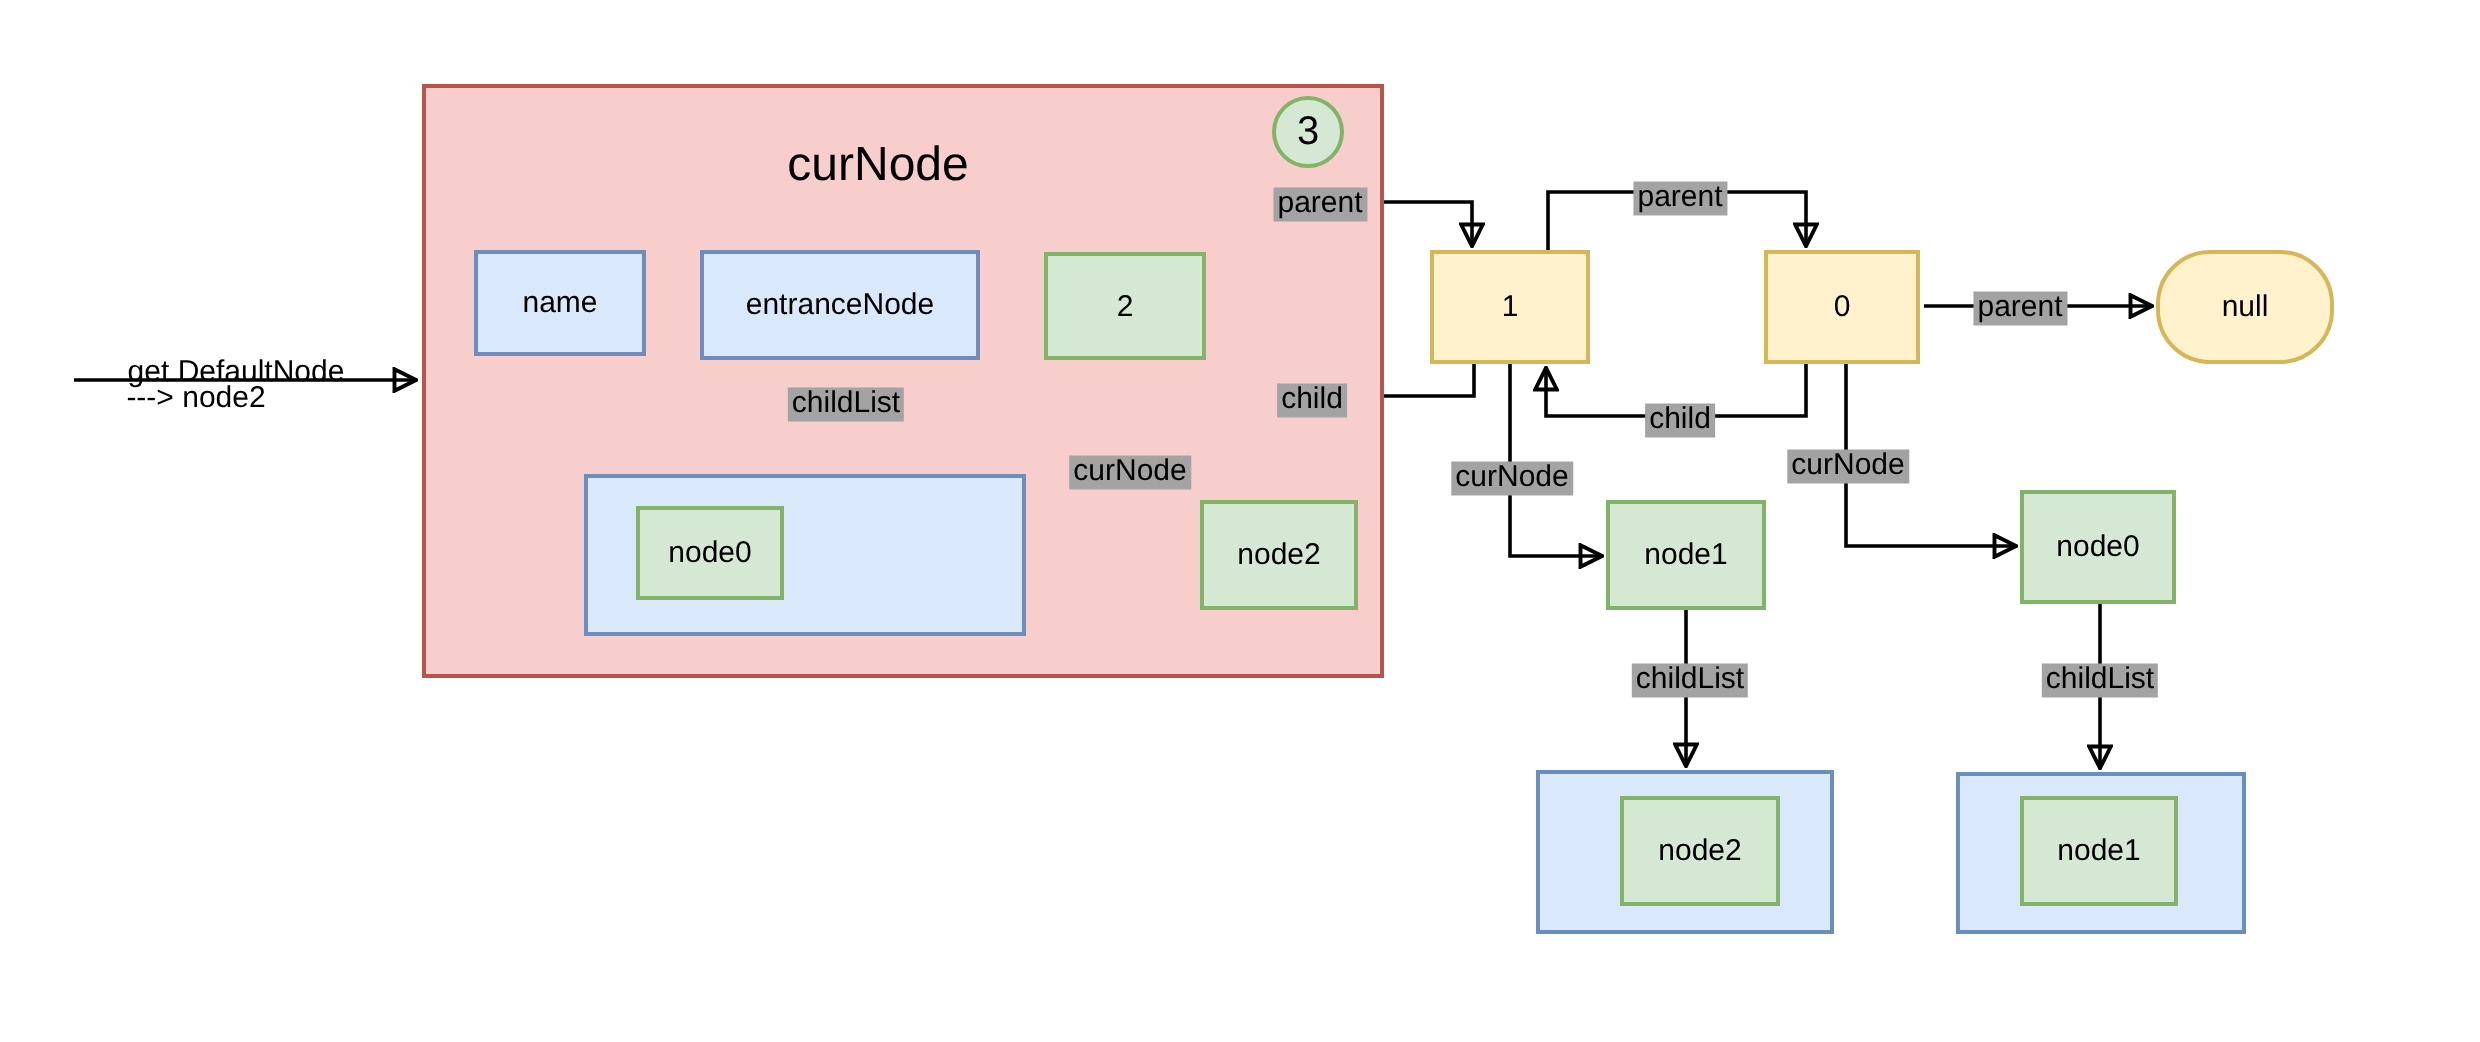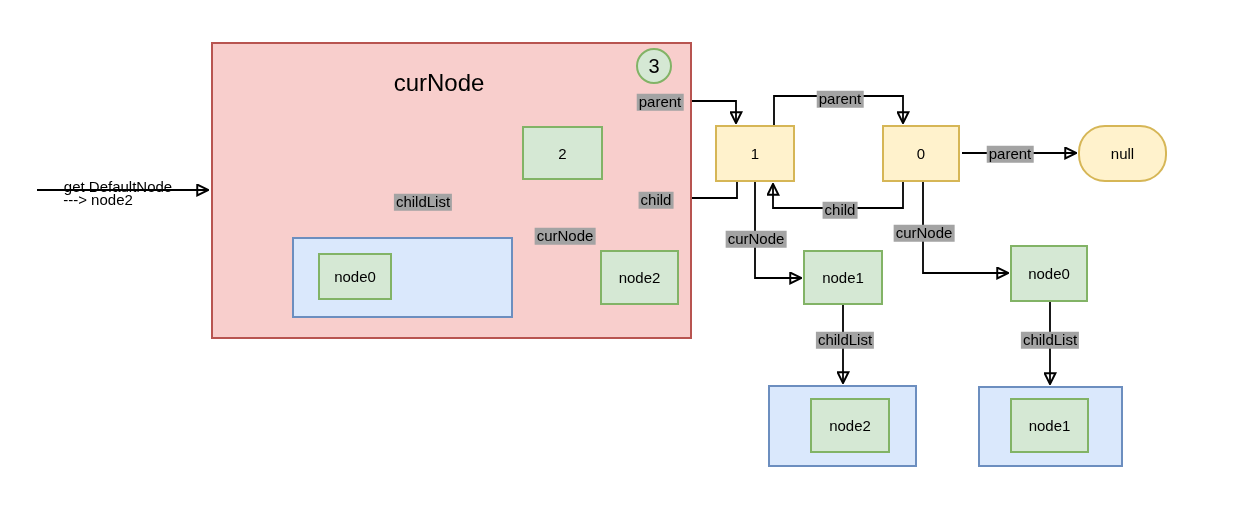--- a/index.html
+++ b/index.html
@@ -62,20 +62,22 @@
     <path d="M1050,302 L1050,383" marker-end="url(#arrow)"></path>
   </svg>
 
   <div class="caption" style="left:118px;top:176px;margin-top:10px;">get DefaultNode</div>
   <div class="caption" style="left:98px;top:199px;">---&gt; node2</div>
 
   <div class="pinkbox"></div>
   <div class="ctx-title">curNode</div>
   <div class="badge">3</div>
 
+  <div class="box blue" style="left:237px;top:125px;width:86px;height:53px;">name</div>
+  <div class="box blue" style="left:350px;top:125px;width:140px;height:55px;">entranceNode</div>
 
   <div class="box blue" style="left:292px;top:237px;width:221px;height:81px;"></div>
   <div class="box green" style="left:318px;top:253px;width:74px;height:47px;">node0</div>
 
   <div class="box green" style="left:522px;top:126px;width:81px;height:54px;">2</div>
   <div class="box green" style="left:600px;top:250px;width:79px;height:55px;">node2</div>
 
   <div class="box yellow" style="left:715px;top:125px;width:80px;height:57px;">1</div>
   <div class="box yellow" style="left:882px;top:125px;width:78px;height:57px;">0</div>
   <div class="box yellow" style="left:1078px;top:125px;width:89px;height:57px;border-radius:27px;">null</div>

